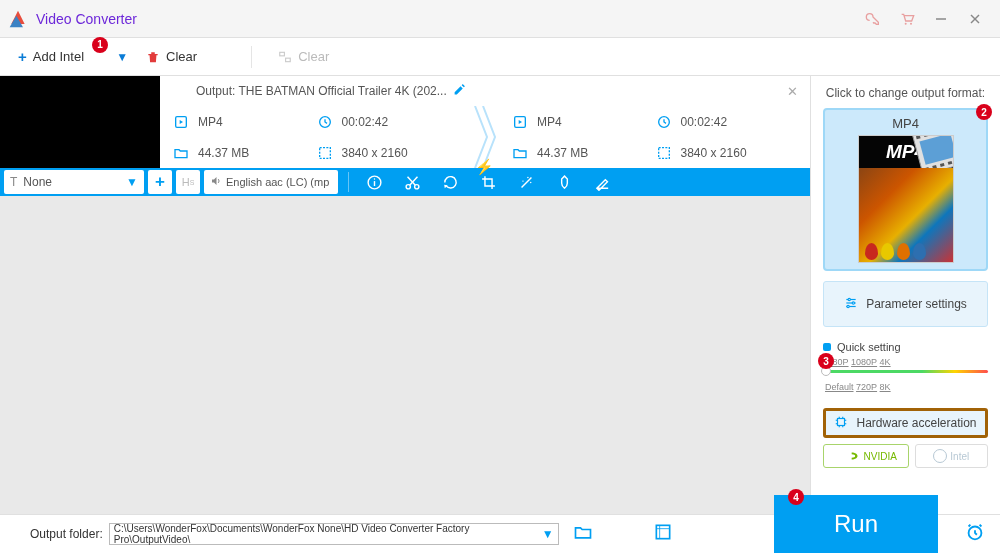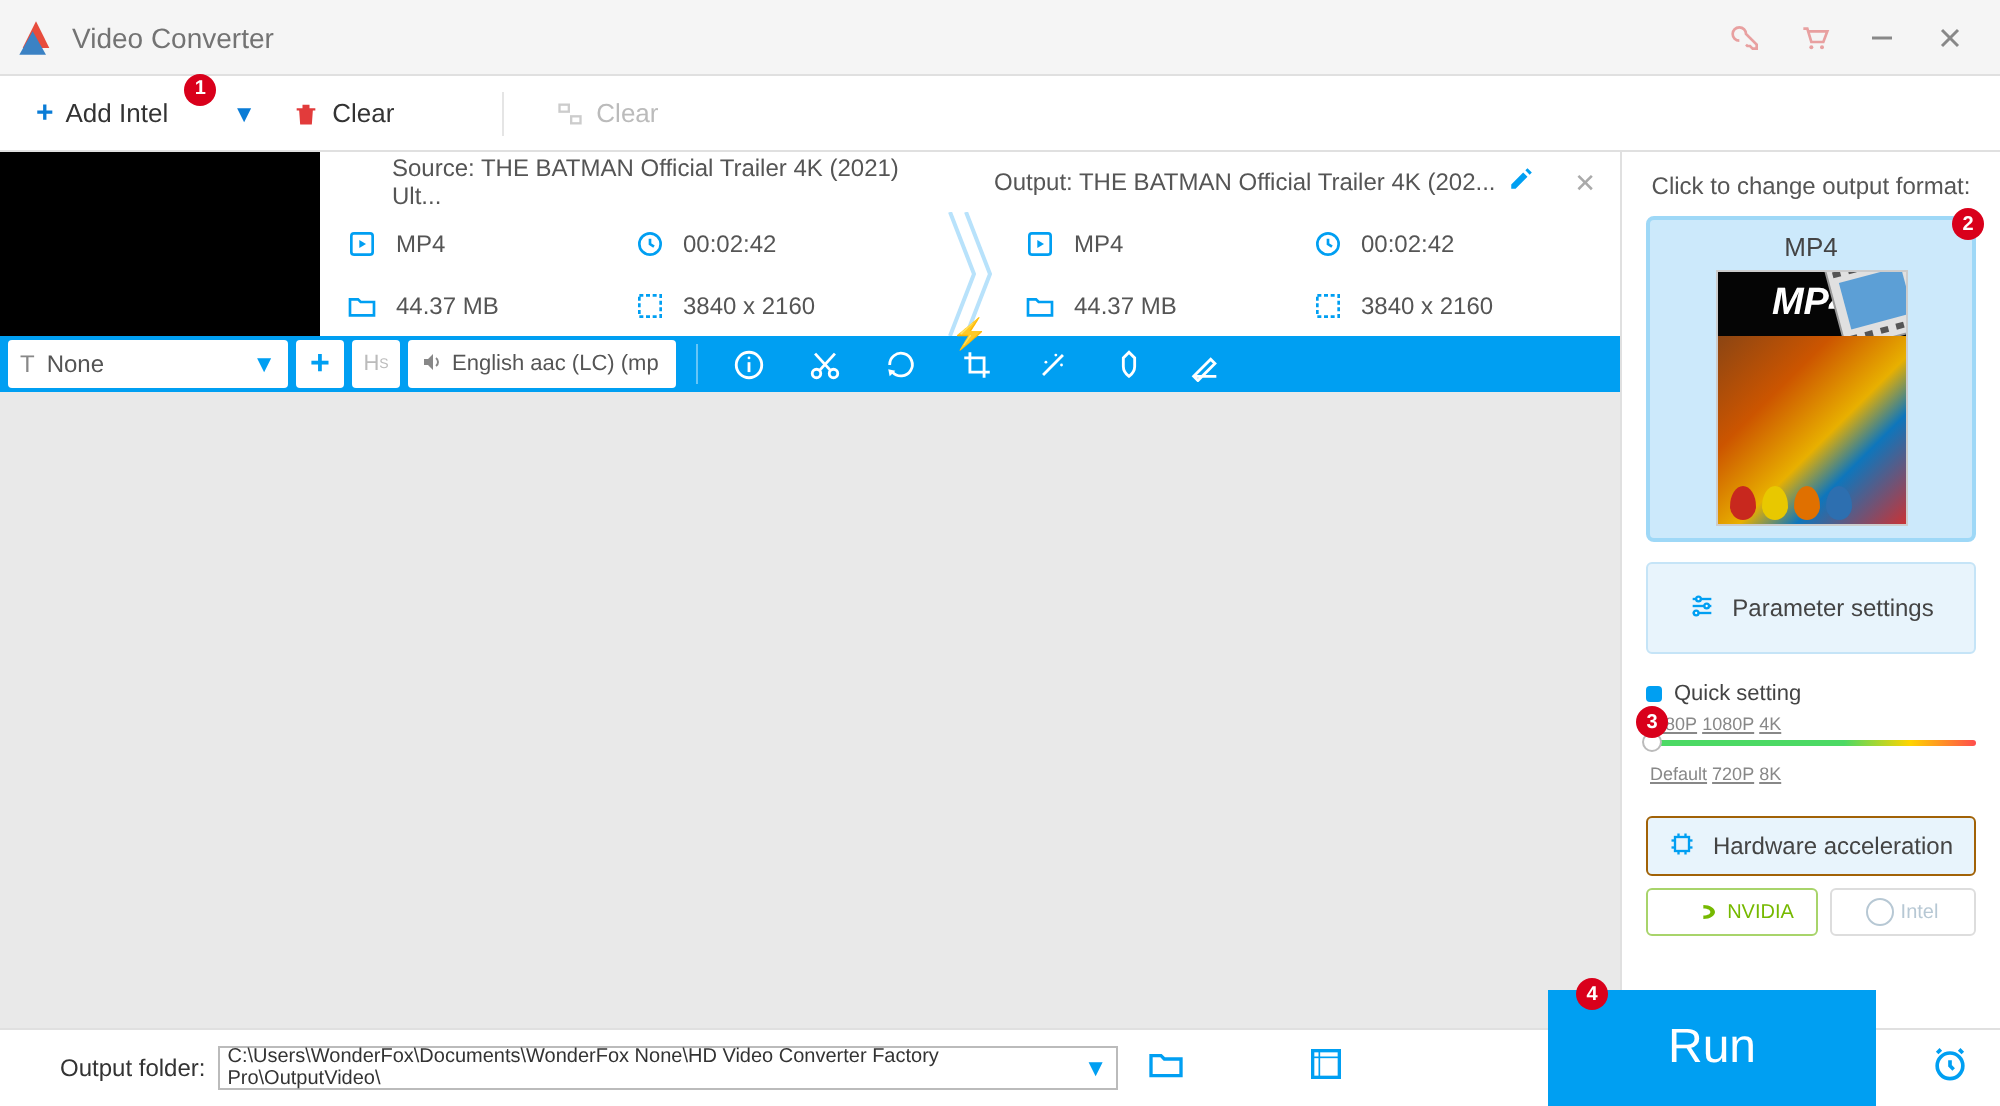--- a/index.html
+++ b/index.html
@@ -1,19 +1,19 @@
 <!DOCTYPE html>
 <html><head>
 <meta charset="utf-8">
 <style>
 * { margin: 0; padding: 0; box-sizing: border-box; font-family: Arial, sans-serif; }
 body { width: 1000px; height: 553px; background: #fff; overflow: hidden; position: relative; }
 .titlebar { height: 38px; display: flex; align-items: center; padding: 0 8px; background: #f5f5f5; border-bottom: 1px solid #e0e0e0; }
 .logo { width: 20px; height: 20px; margin-right: 8px; }
-.app-title { color: #737373; font-size: 14px; flex: 1; }
+.app-title { color: #6d28d9; font-size: 14px; flex: 1; }
 .titlebar-btn { width: 34px; height: 30px; display: flex; align-items: center; justify-content: center; color: #999; cursor: pointer; }
 .titlebar-btn.key { color: #e8a0a0; }
 .titlebar-btn.cart { color: #e8a0a0; }
 .toolbar { height: 38px; display: flex; align-items: center; background: #fff; padding: 0 4px; border-bottom: 1px solid #e0e0e0; }
 .toolbar-btn { display: flex; align-items: center; height: 32px; padding: 0 14px; font-size: 13px; color: #333; cursor: pointer; position: relative; }
 .toolbar-btn .ic { margin-right: 6px; display: inline-flex; }
 .toolbar-btn .plus { color: #0a7cd6; font-weight: bold; font-size: 15px; }
 .toolbar-btn.disabled { color: #bbb; cursor: default; }
 .toolbar-sep { width: 1px; height: 22px; background: #e5e5e5; margin: 0 2px; }
 .dropdown-arrow { width: 20px; text-align: center; color: #0a7cd6; font-size: 12px; cursor: pointer; }
@@ -60,21 +60,21 @@
 .balloon { width: 13px; height: 17px; border-radius: 50% 50% 50% 50% / 60% 60% 40% 40%; }
 .param-btn { margin-top: 10px; height: 46px; border: 1px solid #c5e4f7; background: #e8f4fc; display: flex; align-items: center; justify-content: center; font-size: 12px; color: #444; cursor: pointer; border-radius: 3px; }
 .param-btn .pic { margin-right: 8px; color: #009ff2; }
 .quick-title { margin-top: 14px; font-size: 11px; color: #444; display: flex; align-items: center; position: relative; }
 .quick-title .dot { width: 8px; height: 8px; background: #009ff2; border-radius: 2px; margin-right: 6px; }
 .quality-labels { display: flex; justify-content: flex-start; font-size: 9px; color: #888; margin-top: 6px; padding: 0 2px; text-decoration: underline; }
 .quality-labels.top { margin-top: 4px; }
 .slider-track { height: 3px; background: linear-gradient(90deg, #4cd964 0%, #4cd964 60%, #ffd400 80%, #ff4d4d 100%); border-radius: 2px; margin: 3px 0; position: relative; }
 .slider-thumb { width: 10px; height: 10px; background: #fff; border: 1px solid #bbb; border-radius: 50%; position: absolute; left: -2px; top: -4px; }
 .quality-labels.bottom span:first-child { color: #888; }
-.hw-btn { margin-top: 16px; height: 30px; border: 1px solid #a16207; background: #e8f4fc; display: flex; align-items: center; justify-content: center; font-size: 12px; color: #444; cursor: pointer; border-radius: 3px; }
+.hw-btn { margin-top: 16px; height: 30px; border: 3px solid #a16207; background: #e8f4fc; display: flex; align-items: center; justify-content: center; font-size: 12px; color: #444; cursor: pointer; border-radius: 3px; }
 .hw-btn .hic { margin-right: 8px; color: #009ff2; }
 .accel-row { margin-top: 6px; display: flex; gap: 6px; }
 .accel-chip { flex: 1; height: 24px; border: 1px solid #ddd; border-radius: 3px; display: flex; align-items: center; justify-content: center; font-size: 10px; }
 .accel-chip.nvidia { color: #76b900; border-color: #a8d46b; padding-left: 12px; }
 .accel-chip.nvidia .nlogo { width: 14px; height: 14px; margin-right: 3px; }
 .accel-chip.intel { color: #b7c8d4; }
 .accel-chip.intel .ilogo { width: 14px; height: 14px; border: 1px solid #b7c8d4; border-radius: 50%; margin-right: 3px; }
 .footer { height: 39px; border-top: 1px solid #e0e0e0; display: flex; align-items: center; padding: 0 10px 0 30px; background: #fff; position: relative; }
 .out-label { font-size: 12px; color: #333; margin-right: 6px; }
 .out-path { width: 450px; height: 22px; border: 1px solid #bbb; display: flex; align-items: center; padding: 0 4px; font-size: 10px; color: #333; }
@@ -146,21 +146,20 @@
     <span>Clear</span>
   </div>
 </div>
 
 <div class="main">
   <div class="left">
     <div class="item-row">
       <div class="thumb"></div>
       <div class="item-content">
         <div class="item-header">
-          <div class="src">Source: THE BATMAN Official Trailer 4K (2021) Ult...</div>
           <div class="out">
             <span>Output: THE BATMAN Official Trailer 4K (202...</span>
             <span class="edit-ic"><svg width="13" height="13" viewBox="0 0 24 24">
                   <path fill="currentColor" d="M3 17l11-11 4 4L7 21H3z M16 4l4 4 2-2-4-4z"></path>
                 </svg></span>
           </div>
           <div class="close">✕</div>
         </div>
         <div class="item-meta">
           <div class="meta-col">

